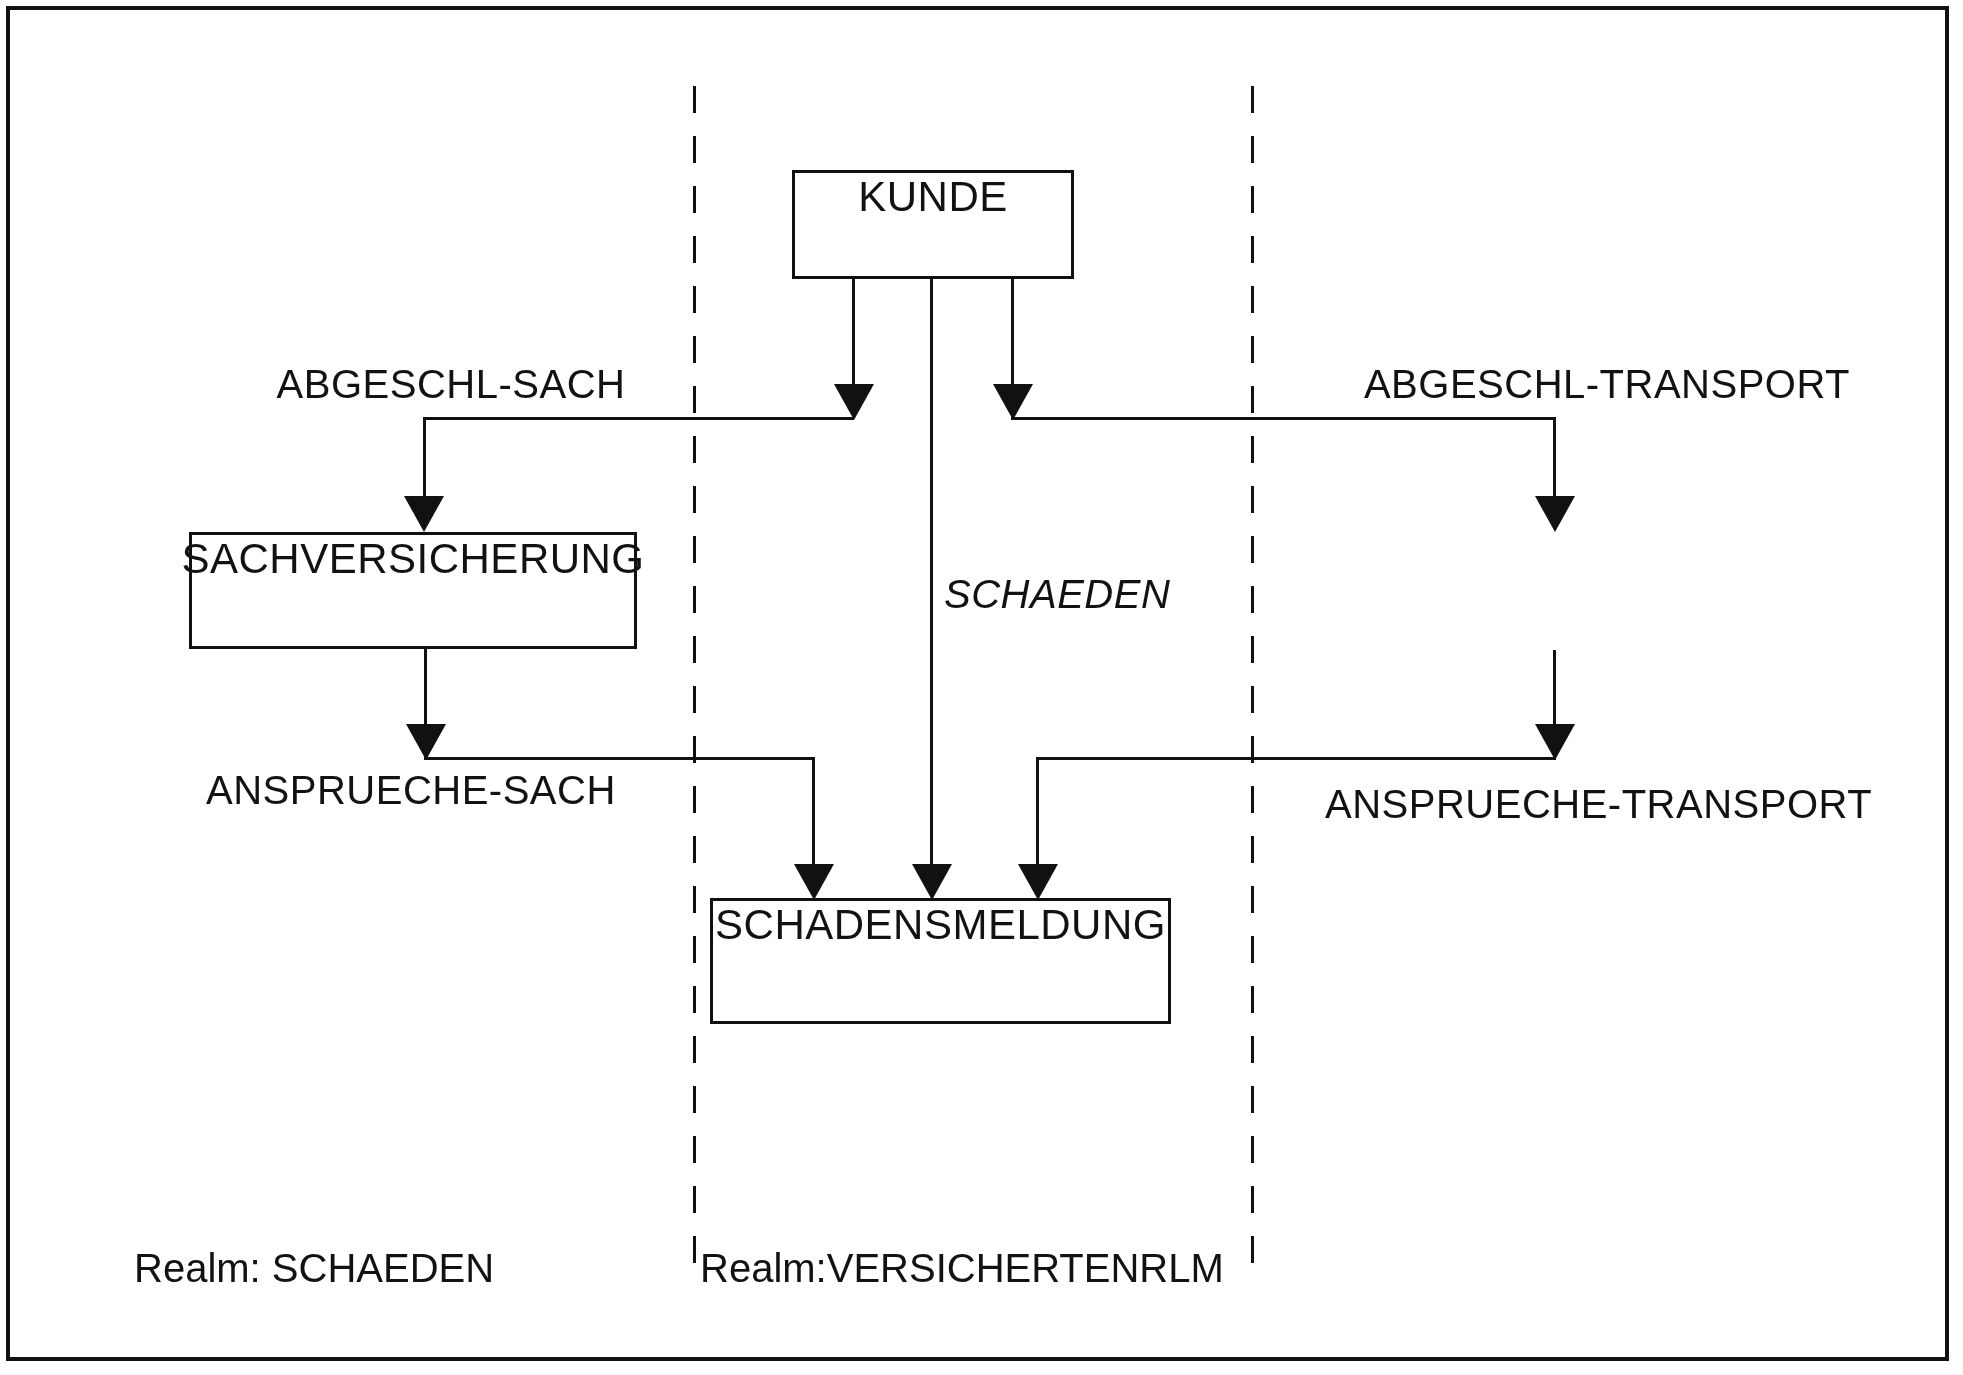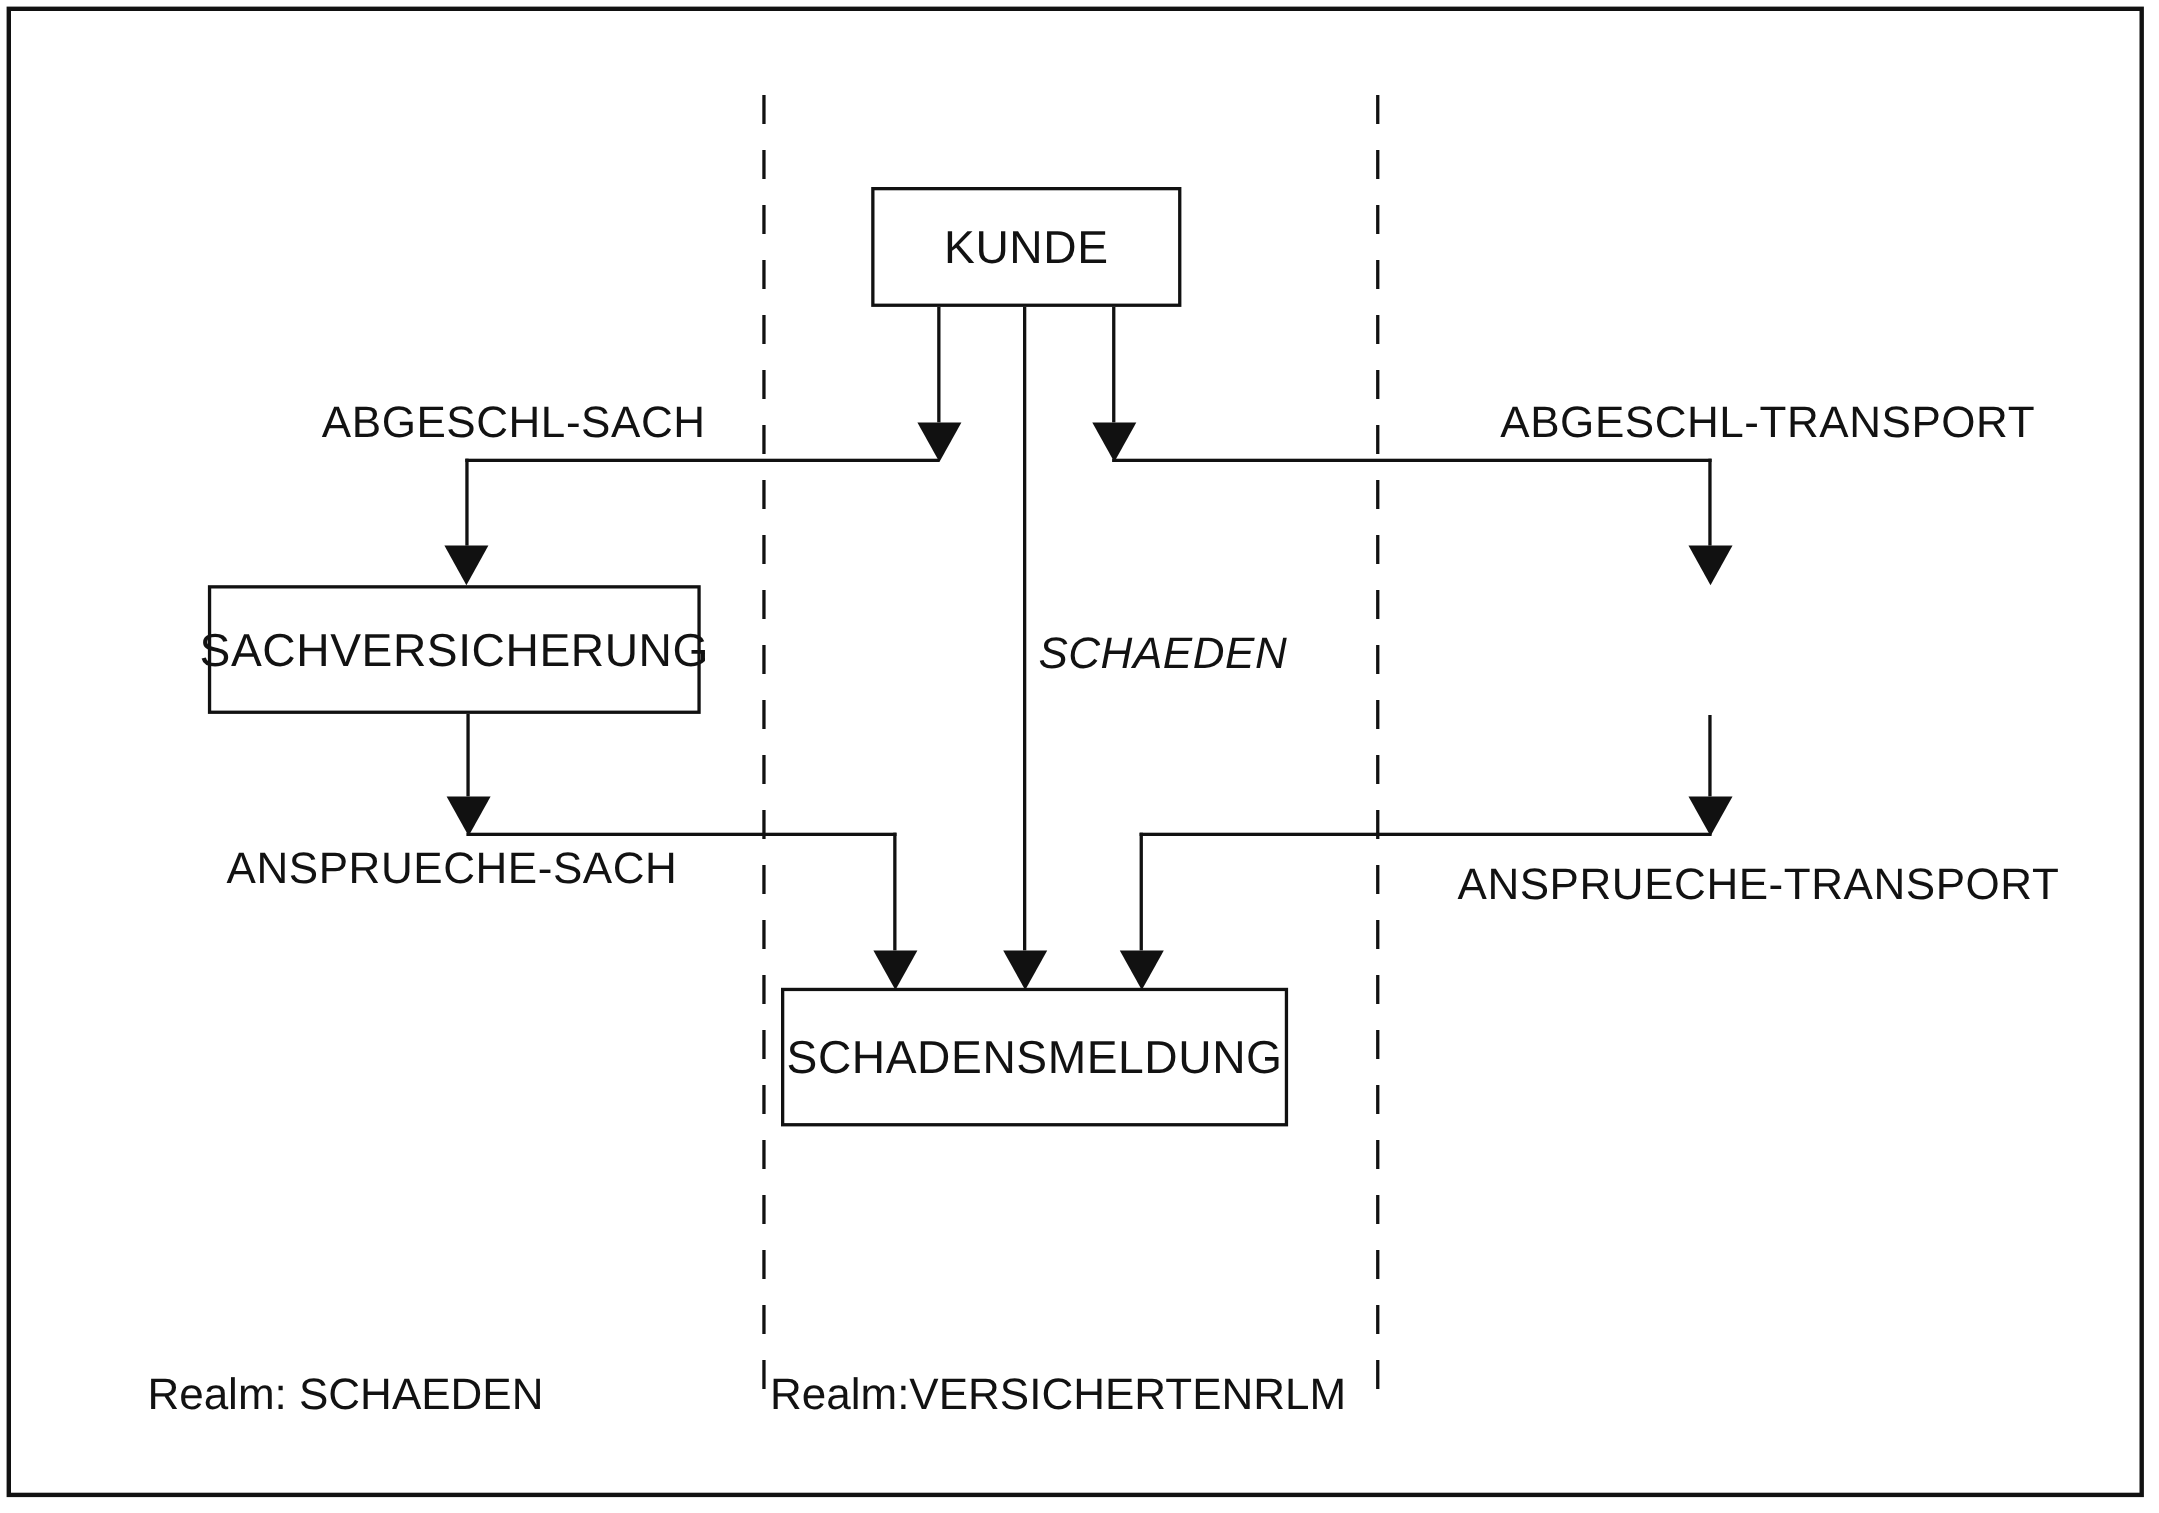--- a/index.html
+++ b/index.html
@@ -31,21 +31,20 @@
       #111111 0px, #111111 27px,
       transparent 27px, transparent 50px
     );
   }
   .node {
     position: absolute;
     border: 3px solid #111111;
     box-sizing: border-box;
     background: #ffffff;
     display: flex;
-    align-items: center;
     justify-content: center;
     font-size: 42px;
     letter-spacing: 0.5px;
     white-space: nowrap;
     z-index: 2;
   }
   .hline, .vline {
     position: absolute;
     background: #111111;
     z-index: 1;
@@ -118,21 +117,21 @@
   <div class="hline" style="left:424px; top:757px; width:391px;"></div>
   <div class="vline" style="left:812px; top:757px; height:107px;"></div>
   <div class="arrow-down" style="left:794px; top:864px;"></div>
 
   <div class="vline" style="left:1553px; top:650px; height:74px;"></div>
   <div class="arrow-down" style="left:1535px; top:724px;"></div>
   <div class="hline" style="left:1036px; top:757px; width:520px;"></div>
   <div class="vline" style="left:1036px; top:757px; height:107px;"></div>
   <div class="arrow-down" style="left:1018px; top:864px;"></div>
 
-  <div class="setlabel centered" style="left:270px; top:362px; width:362px;margin-left:16px;">ABGESCHL-SACH</div>
+  <div class="setlabel centered" style="left:270px; top:362px; width:362px;">ABGESCHL-SACH</div>
   <div class="setlabel centered" style="left:1357px; top:362px; width:500px;">ABGESCHL-TRANSPORT</div>
   <div class="setlabel" style="left:944px; top:572px;font-style:italic;">SCHAEDEN</div>
   <div class="setlabel" style="left:206px; top:768px;">ANSPRUECHE-SACH</div>
   <div class="setlabel" style="left:1325px; top:782px;">ANSPRUECHE-TRANSPORT</div>
 
   <div class="realmlabel" style="left:134px; top:1246px;">Realm: SCHAEDEN</div>
   <div class="realmlabel" style="left:700px; top:1246px;">Realm:VERSICHERTENRLM</div>
 
 </div>
 

